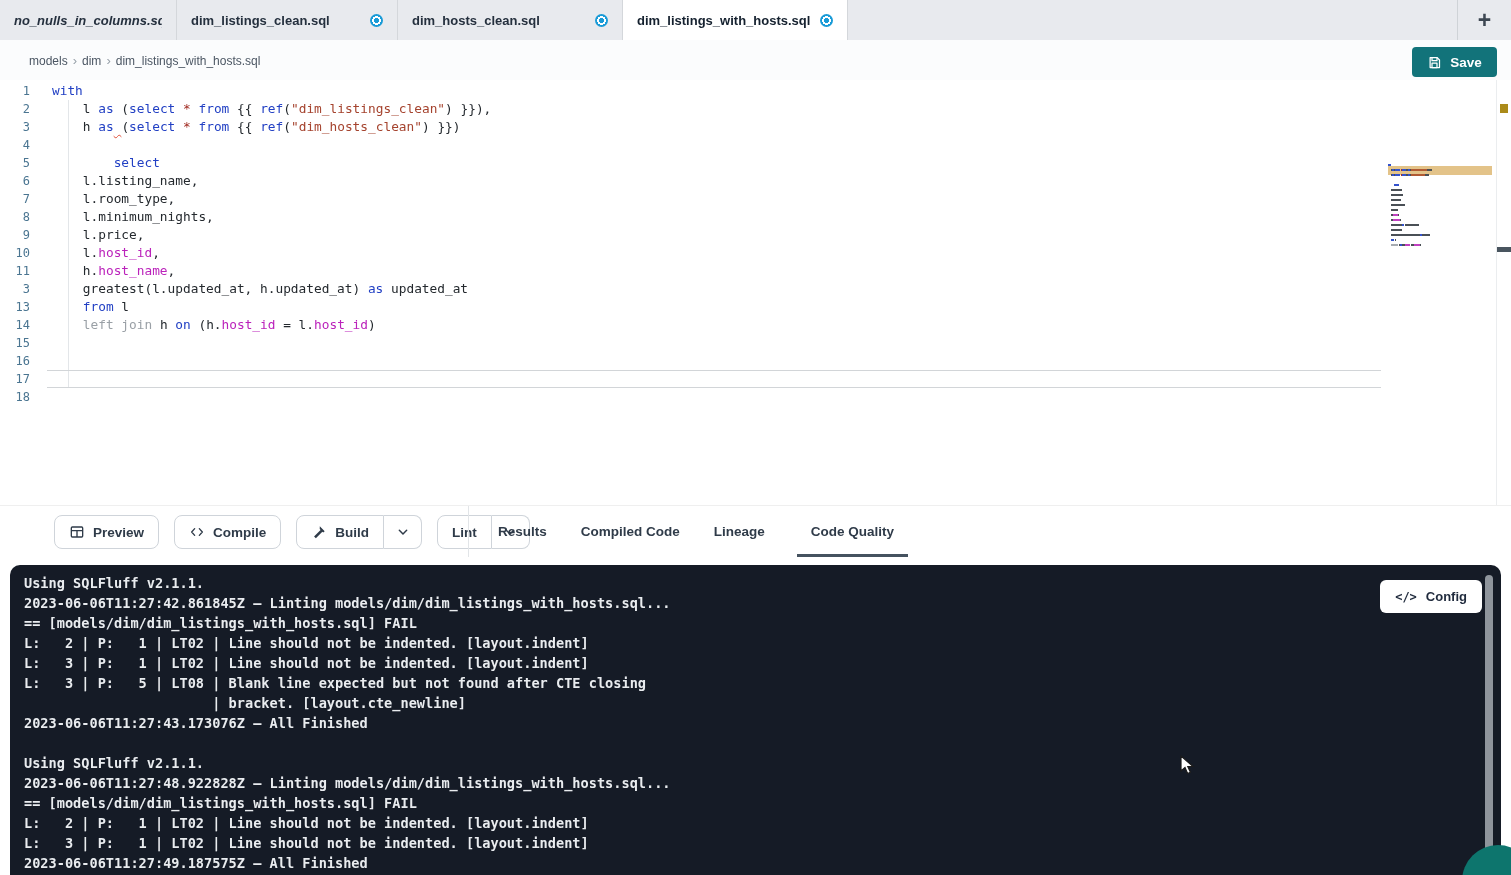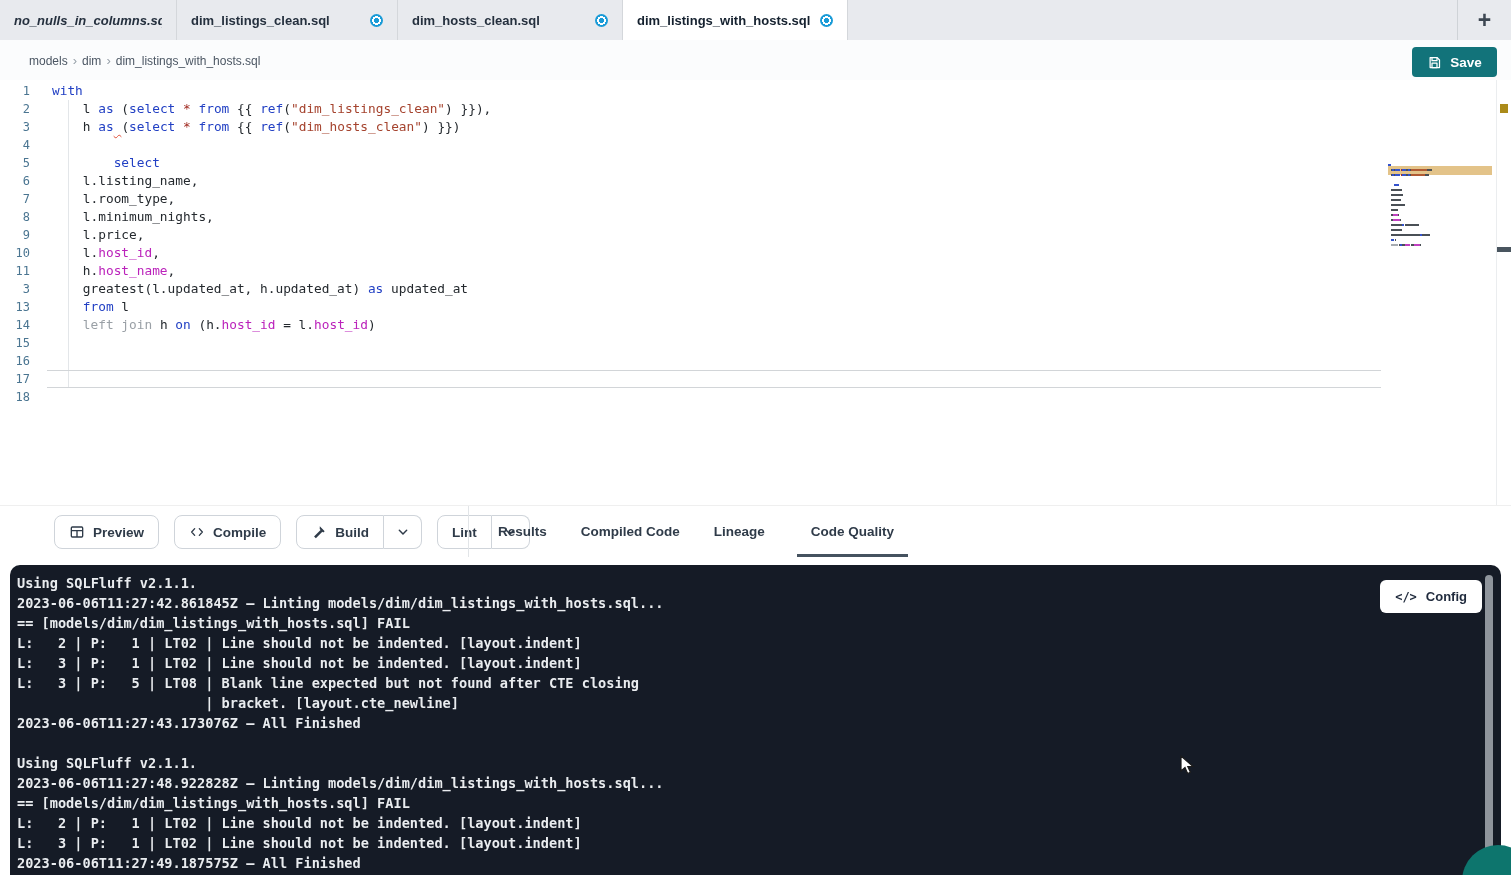--- a/index.html
+++ b/index.html
@@ -61,21 +61,21 @@
         border-radius:0 8px 8px 0;cursor:pointer;box-sizing:border-box;}
   .aicon{display:flex;align-items:center;}
   .vsep{position:absolute;left:468px;top:0;bottom:0;width:1px;background:#e2e5e8;}
   #panel-tabs{position:absolute;left:496px;top:0;bottom:0;display:flex;gap:30px;align-items:stretch;}
   .ptab{position:relative;display:flex;align-items:center;font-size:13.5px;font-weight:600;color:#2f3b49;padding:0 2px;cursor:pointer;}
   .ptab.active{padding:0 14px;}
   .ptab.active::after{content:'';position:absolute;left:0;right:0;bottom:0;height:3px;background:#45525f;}
 
   
   .terminal{position:absolute;left:10px;top:565px;width:1491px;height:320px;background:var(--terminal-bg);border-radius:10px 10px 0 0;}
-  #term{margin:0;padding:8px 0 0 7px;font-family:"DejaVu Sans Mono",monospace;font-size:13.6px;line-height:20px;font-weight:600;color:var(--terminal-text);white-space:pre;}
+  #term{margin:0;padding:8px 0 0 14px;font-family:"DejaVu Sans Mono",monospace;font-size:13.6px;line-height:20px;font-weight:600;color:var(--terminal-text);white-space:pre;}
   .config-btn{position:absolute;top:15px;right:19px;height:33px;display:flex;align-items:center;gap:9px;background:#fff;border:none;border-radius:6px;
         padding:0 15px;font-family:"Liberation Sans",sans-serif;font-size:13px;font-weight:600;color:#1f2a3c;cursor:pointer;}
   .config-code{font-family:"DejaVu Sans Mono",monospace;font-size:12px;font-weight:700;}
   .term-scroll{position:absolute;top:10px;right:8px;width:8px;height:300px;background:#8f959c;border-radius:4px;cursor:pointer;}
 
   
   .chat-bubble{position:absolute;left:1462px;top:845px;width:72px;height:72px;border-radius:50%;background:#0d756d;z-index:5;cursor:pointer;}
   .mouse-cursor{position:absolute;left:1180px;top:755px;z-index:6;pointer-events:none;}
 </style>
 </head>

